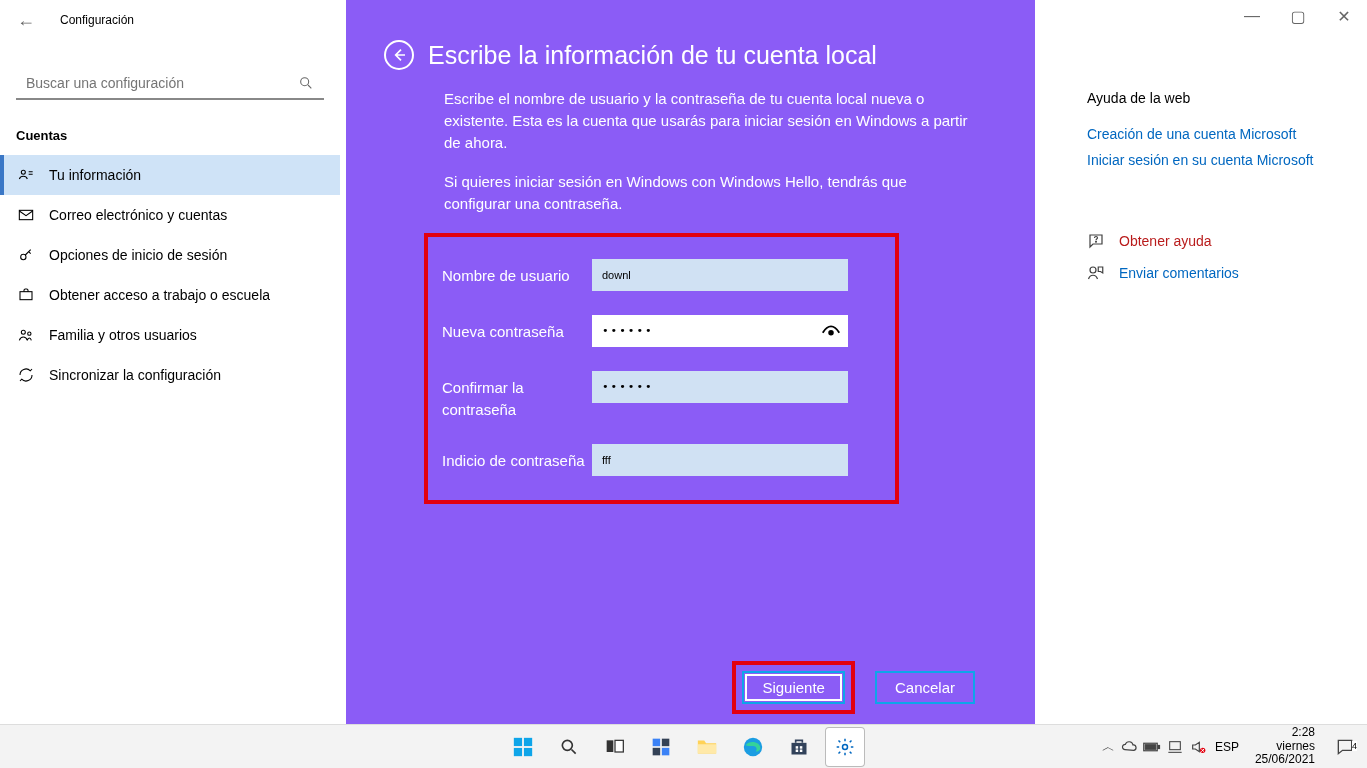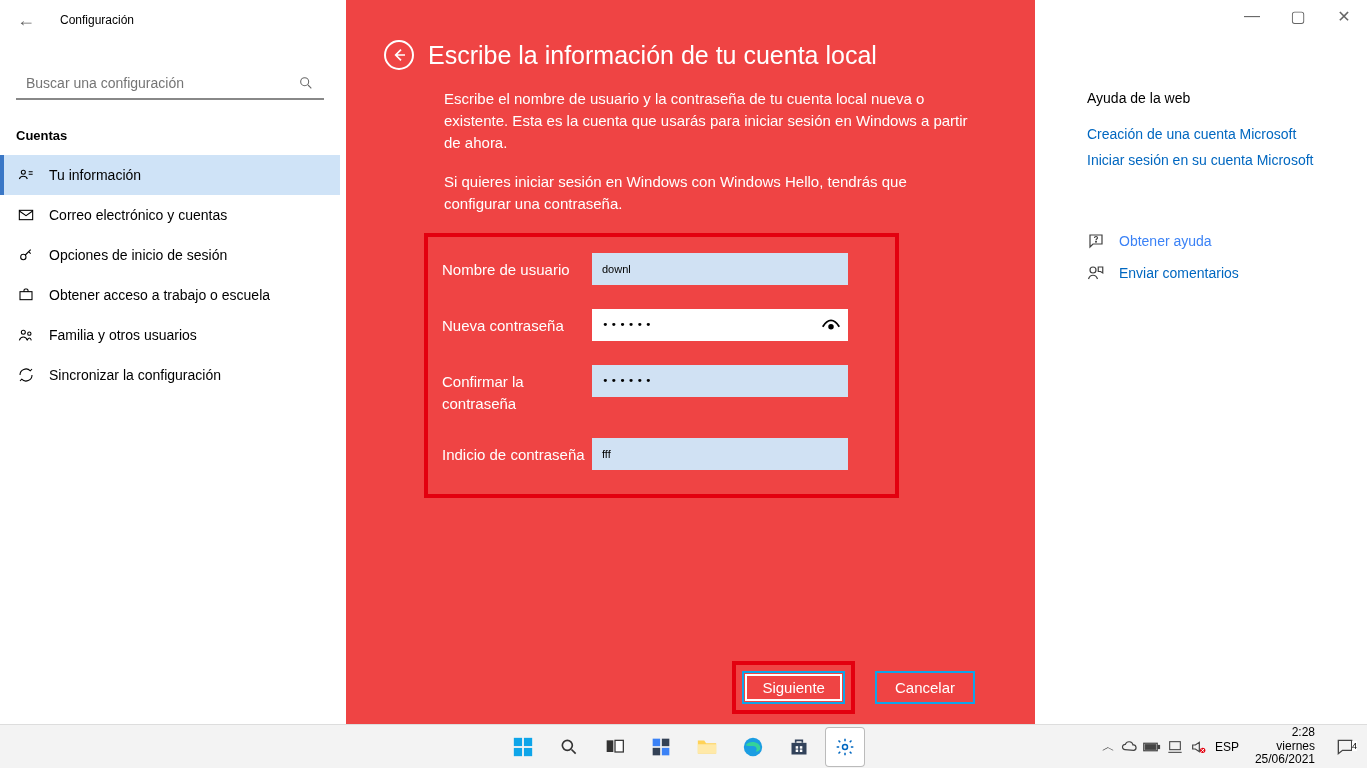--- a/index.html
+++ b/index.html
@@ -23,27 +23,27 @@
   .nav-item.selected{ background:#cfe3f7; border-left:4px solid #3a77c6; padding-left:14px;}
   .nav-item svg{ width:16px; height:16px; flex:none;}
 
   .right-col{ position:absolute; right:0; top:90px; width:280px; padding-right:20px;}
   .right-col h4{ font-weight:400; font-size:14px; margin-bottom:20px;}
   .right-col a{ display:block; color:#0067c0; text-decoration:none; font-size:14px; margin-bottom:10px;}
   .help-item{ display:flex; align-items:center; gap:14px; color:#0067c0; font-size:14px; margin-top:14px; cursor:pointer;}
   .help-item svg{ width:18px; height:18px; color:#404040;}
 
   
-  .modal{ position:absolute; left:346px; top:0; width:689px; height:744px; background:#ef4444; color:#fff; padding:40px 60px 30px 38px; display:flex; flex-direction:column;}
+  .modal{ position:absolute; left:346px; top:0; width:689px; height:744px; background:#8b5cf6; color:#fff; padding:40px 60px 30px 38px; display:flex; flex-direction:column;}
   .modal-header{ display:flex; align-items:center; gap:14px; margin-bottom:18px;}
   .back-circle{ width:30px; height:30px; border:2px solid #fff; border-radius:50%; display:flex; align-items:center; justify-content:center; font-size:18px; cursor:pointer;}
   .modal-title{ font-size:25px; font-weight:400;}
   .modal-body{ padding-left: 60px; font-size:15px; line-height:1.45;}
   .modal-body p{ margin-bottom:18px;}
-  .form-area{ margin-top:10px; border:4px solid #e3000f; padding:16px 30px 24px 14px; width:475px; margin-left:-20px;}
+  .form-area{ margin-top:10px; border:4px solid #e3000f; padding:22px 30px 24px 14px; width:475px; margin-left:-20px;}
   .form-row{ display:flex; align-items:flex-start; margin-bottom:24px;}
   .form-row:last-child{ margin-bottom:0;}
   .form-label{ width:150px; font-size:15px; padding-top:6px;}
   .form-input-wrap{ position:relative; }
   .form-input{ width:256px; height:32px; border:none; padding:0 10px; font-size:11px; background:#d0e1f3; color:#000;}
   .form-input.white{ background:#fff;}
   .form-input.password{ letter-spacing:2px; font-family: monospace;}
   .eye{ position:absolute; right:6px; top:5px; width:22px; height:22px; color:#000; cursor:pointer;}
 
   .modal-footer{ margin-top:auto; display:flex; justify-content:flex-end; gap:20px; align-items:center; padding-right:0;}
@@ -136,21 +136,21 @@
     <h4>Ayuda de la web</h4>
     <a>Creación de una cuenta Microsoft</a>
     <a>Iniciar sesión en su cuenta Microsoft</a>
     <div style="height:40px"></div>
     <div class="help-item">
       <svg viewBox="0 0 24 24" fill="none" stroke="currentColor" stroke-width="1.6">
           <path d="M4 4h16v12H8l-4 4z"></path>
           <path d="M10 8c0-1 1-2 2-2s2 1 2 2-2 1-2 3"></path>
           <circle cx="12" cy="13" r=".6" fill="currentColor"></circle>
         </svg>
-      <span style="color:#3b82f6">Obtener ayuda</span>
+      <span style="color:#b91c1c">Obtener ayuda</span>
     </div>
     <div class="help-item">
       <svg viewBox="0 0 24 24" fill="none" stroke="currentColor" stroke-width="1.6">
           <circle cx="8" cy="8" r="4"></circle>
           <path d="M15 4h6v8l-3-2h-3zM2 20c1-3 3-5 6-5s5 2 6 5"></path>
         </svg>
       <span style="color:#0067c0">Enviar comentarios</span>
     </div>
   </div>
 

